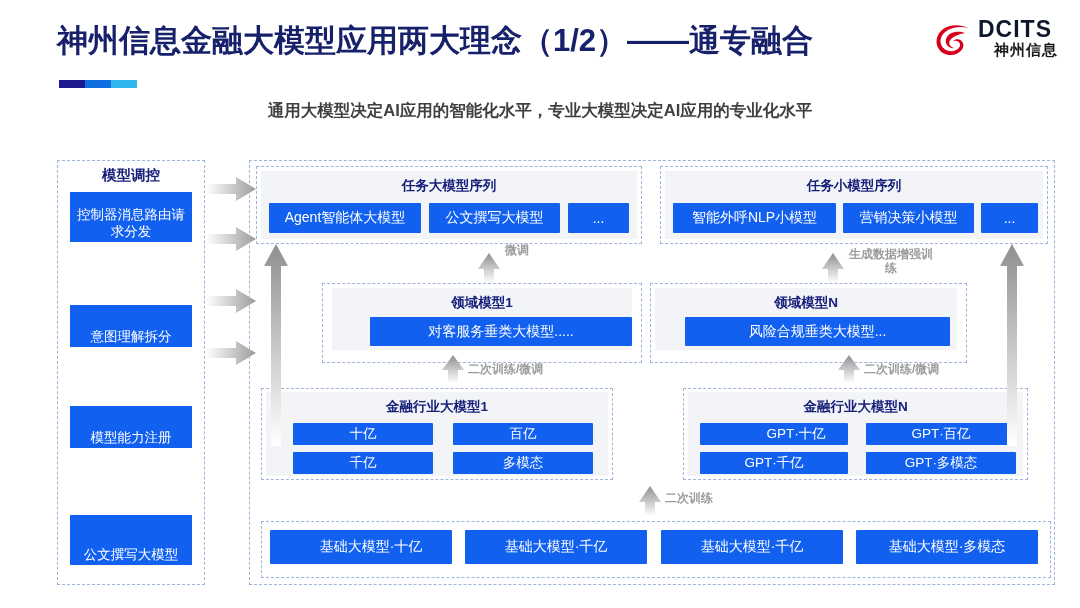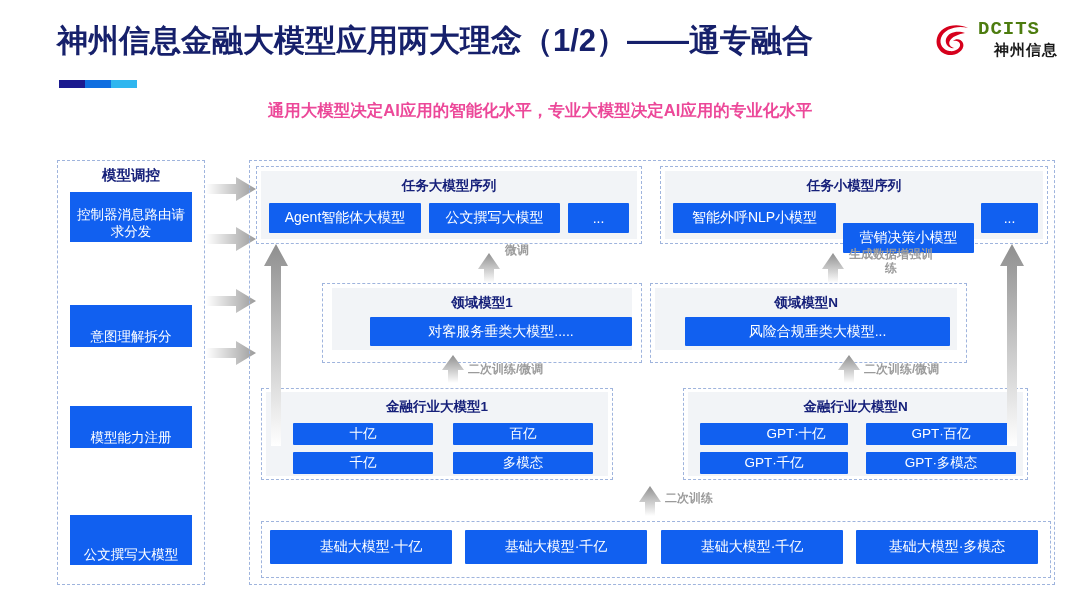--- a/index.html
+++ b/index.html
@@ -27,33 +27,33 @@
   .rule-b{width:26px;background:#0f6ee0;}
   .rule-c{width:26px;background:#2fb6ef;}
 
   .logo{
     position:absolute;right:14px;top:18px;
     width:132px;height:48px;
   }
   .logo-mark{position:absolute;left:0;top:4px;width:40px;height:38px;}
   .logo-text{
     position:absolute;left:44px;top:-1px;
-    font-size:19px;font-weight:bold;color:#4d7c0f;
-    letter-spacing:1px;line-height:24px;font-family:Liberation Mono, monospace;
+    font-size:23px;font-weight:bold;color:#0f172a;
+    letter-spacing:1px;line-height:24px;
   }
   .logo-sub{
     position:absolute;left:60px;top:23px;
     font-size:15px;font-weight:bold;color:#1a1a1a;
     letter-spacing:1px;line-height:18px;
   }
 
   .subtitle{
     position:absolute;left:0;right:0;top:100px;
     text-align:center;
-    font-size:16.5px;font-weight:bold;color:#ec4899;
+    font-size:16.5px;font-weight:bold;color:#404040;
   }
 
   
   .dash{
     position:absolute;
     border:1.3px dashed #9fb4dd;
     background:transparent;
     box-sizing:border-box;
   }
   .panel{
@@ -178,21 +178,21 @@
     <span>...</span>
   </div>
 
   <div class="dash" style="left:660px;top:166px;width:388px;height:78px;"></div>
   <div class="panel" style="left:665px;top:171px;width:378px;height:68px;">
     <div class="panel-title">任务小模型序列</div>
   </div>
   <div class="bbox" style="left:673px;top:203px;width:163px;height:30px;">
     <span>智能外呼NLP小模型</span>
   </div>
-  <div class="bbox" style="left:843px;top:203px;width:131px;height:30px;margin-top:20px;">
+  <div class="bbox" style="left:843px;top:203px;width:131px;height:30px;">
     <span>营销决策小模型</span>
   </div>
   <div class="bbox" style="left:981px;top:203px;width:57px;height:30px;">
     <span>...</span>
   </div>
 
   <div class="dash" style="left:322px;top:283px;width:320px;height:80px;"></div>
   <div class="panel" style="left:332px;top:288px;width:300px;height:62px;">
     <div class="panel-title">领域模型1</div>
   </div>

